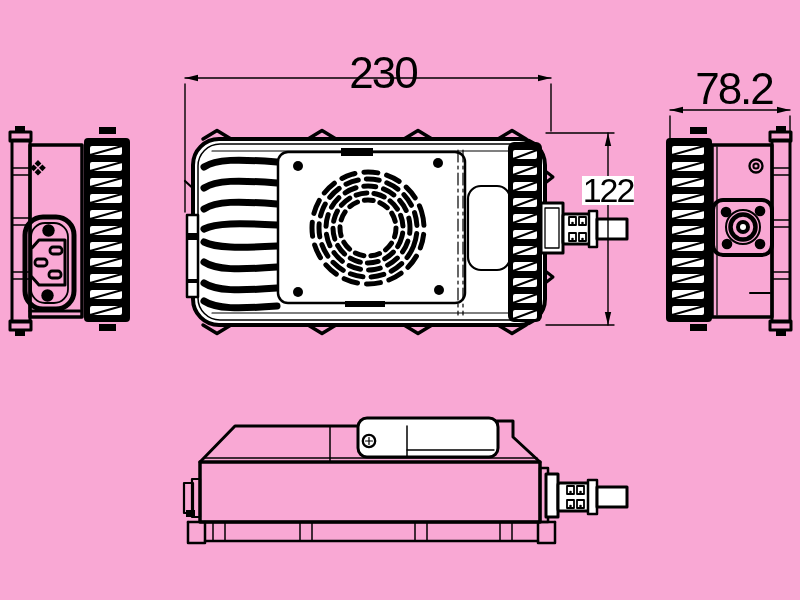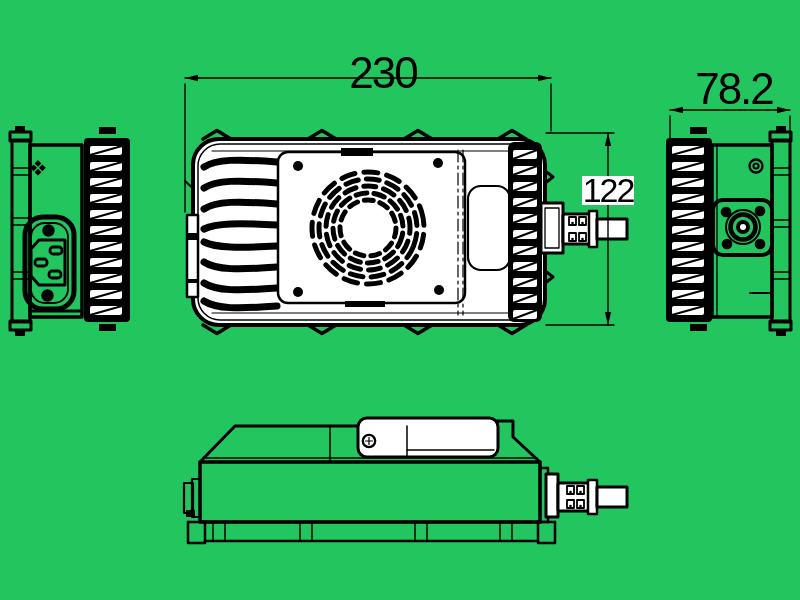--- a/index.html
+++ b/index.html
@@ -1,16 +1,16 @@
 <!DOCTYPE html>
 <html><head>
 <meta charset="utf-8">
 <style>
   html,body{margin:0;padding:0;background:#ffffff;}
-  .page{position:relative;width:800px;height:600px;background:#22c55e;overflow:hidden;}
+  .page{position:relative;width:800px;height:600px;background:#f9a8d4;overflow:hidden;}
   svg{display:block;}
   .s{stroke:#000;fill:none;stroke-linecap:round;stroke-linejoin:round;}
   .f{fill:#000;stroke:none;}
   .wf{fill:#fff;}
   text.dim{font-family:"Liberation Sans",sans-serif;fill:#000;letter-spacing:-2px;}
 </style>
 </head>
 <body>
 
 <div class="page">

